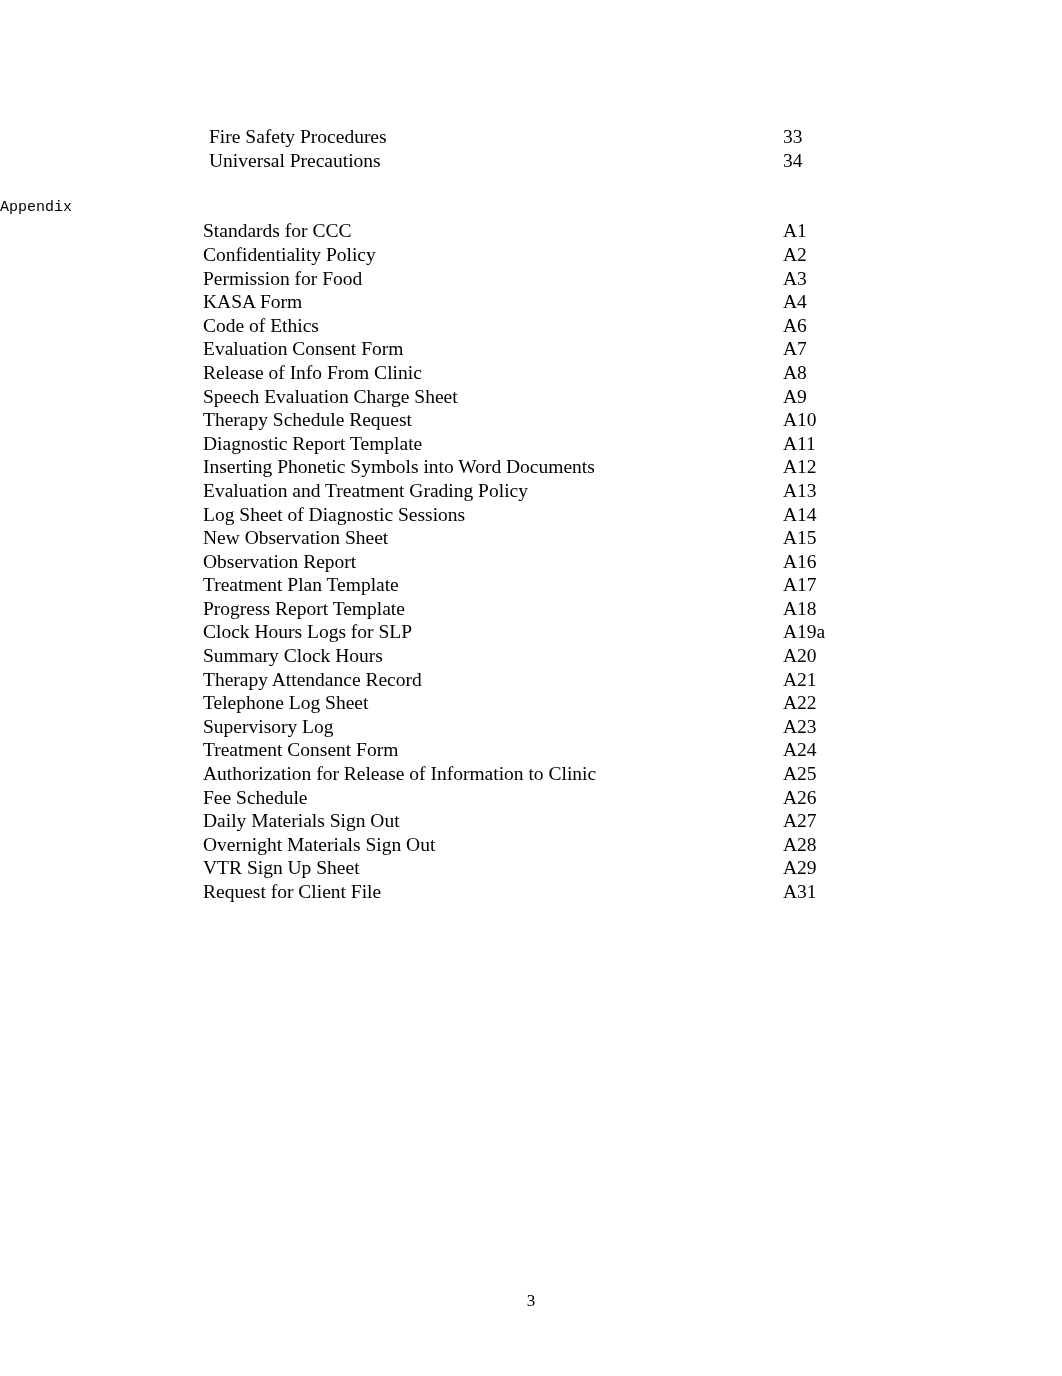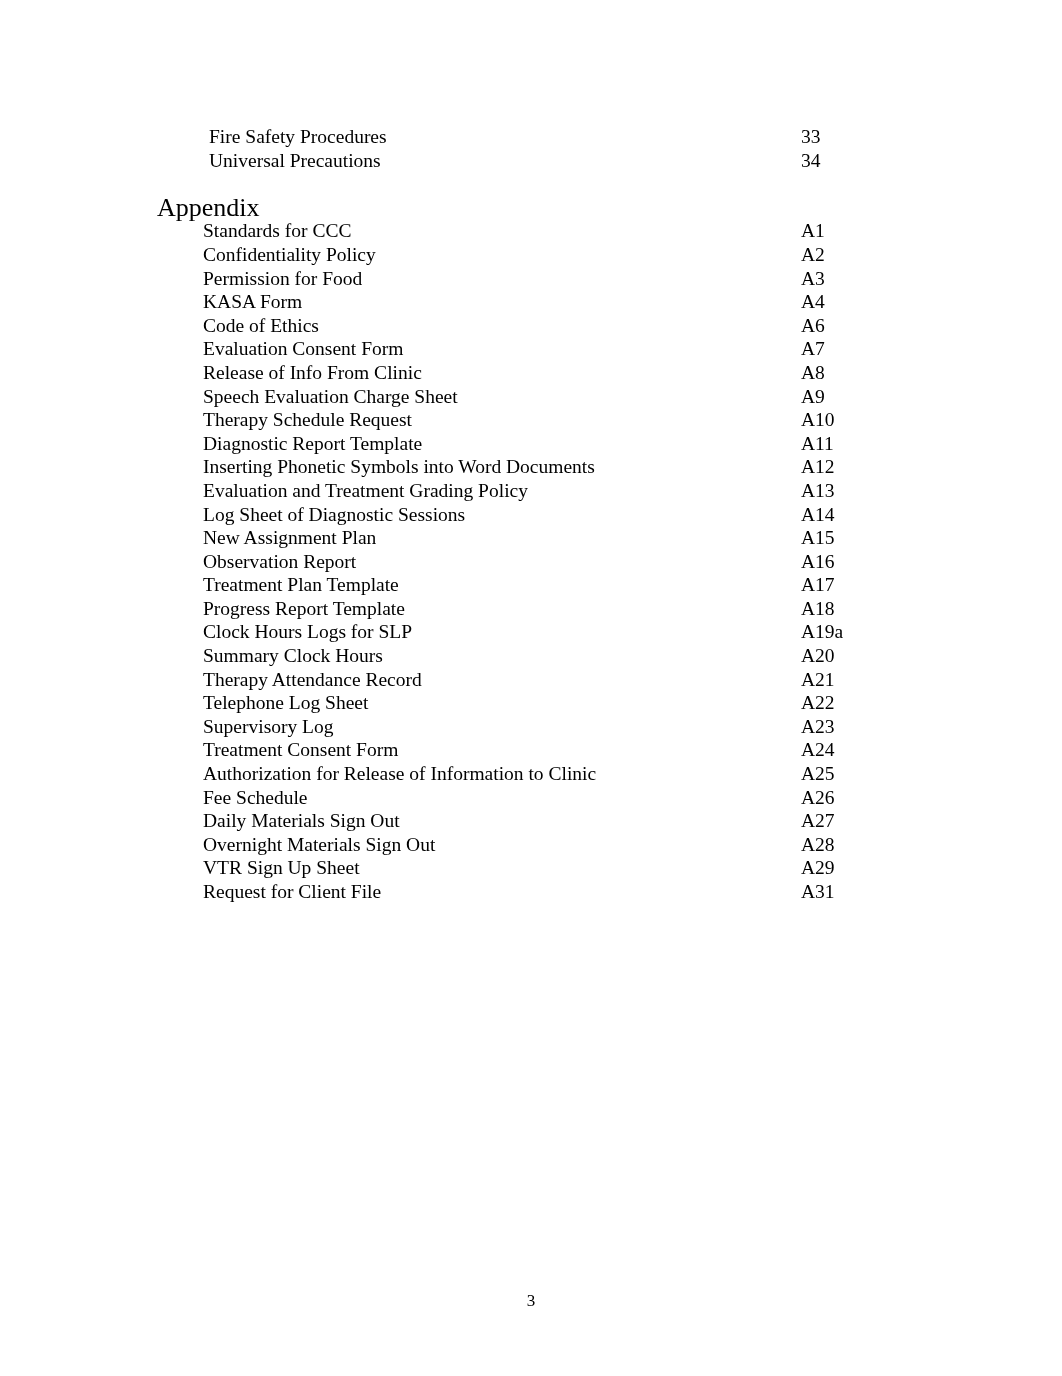--- a/index.html
+++ b/index.html
@@ -39,32 +39,32 @@
     position: absolute;
     left: 203px;
     top: 0;
     white-space: nowrap;
   }
   .toc-row.lead .toc-title {
     left: 209px;
   }
   .toc-page {
     position: absolute;
-    left: 801px;
+    left: 783px;
     top: 0;
     white-space: nowrap;
   }
   
   .section-heading {
     position: relative;
     height: 23.6px;
     line-height: 23.6px;
-    font-size: 26px;
-    padding-left: 157px;
-    white-space: nowrap;
+    font-size: 15px;
+    white-space: nowrap;
+    font-family: Liberation Mono, monospace;
   }
   .spacer-line {
     height: 23.6px;
   }
   .top-offset {
     height: 125px;
   }
   
   .page-number {
     position: absolute;
@@ -147,21 +147,21 @@
         </div>
         <div class="toc-row">
           <span class="toc-title">Evaluation and Treatment Grading Policy</span>
           <span class="toc-page">A13</span>
         </div>
         <div class="toc-row">
           <span class="toc-title">Log Sheet of Diagnostic Sessions</span>
           <span class="toc-page">A14</span>
         </div>
         <div class="toc-row">
-          <span class="toc-title">New Assignment Plan</span>
+          <span class="toc-title">New Observation Sheet</span>
           <span class="toc-page">A15</span>
         </div>
         <div class="toc-row">
           <span class="toc-title">Observation Report</span>
           <span class="toc-page">A16</span>
         </div>
         <div class="toc-row">
           <span class="toc-title">Treatment Plan Template</span>
           <span class="toc-page">A17</span>
         </div>

